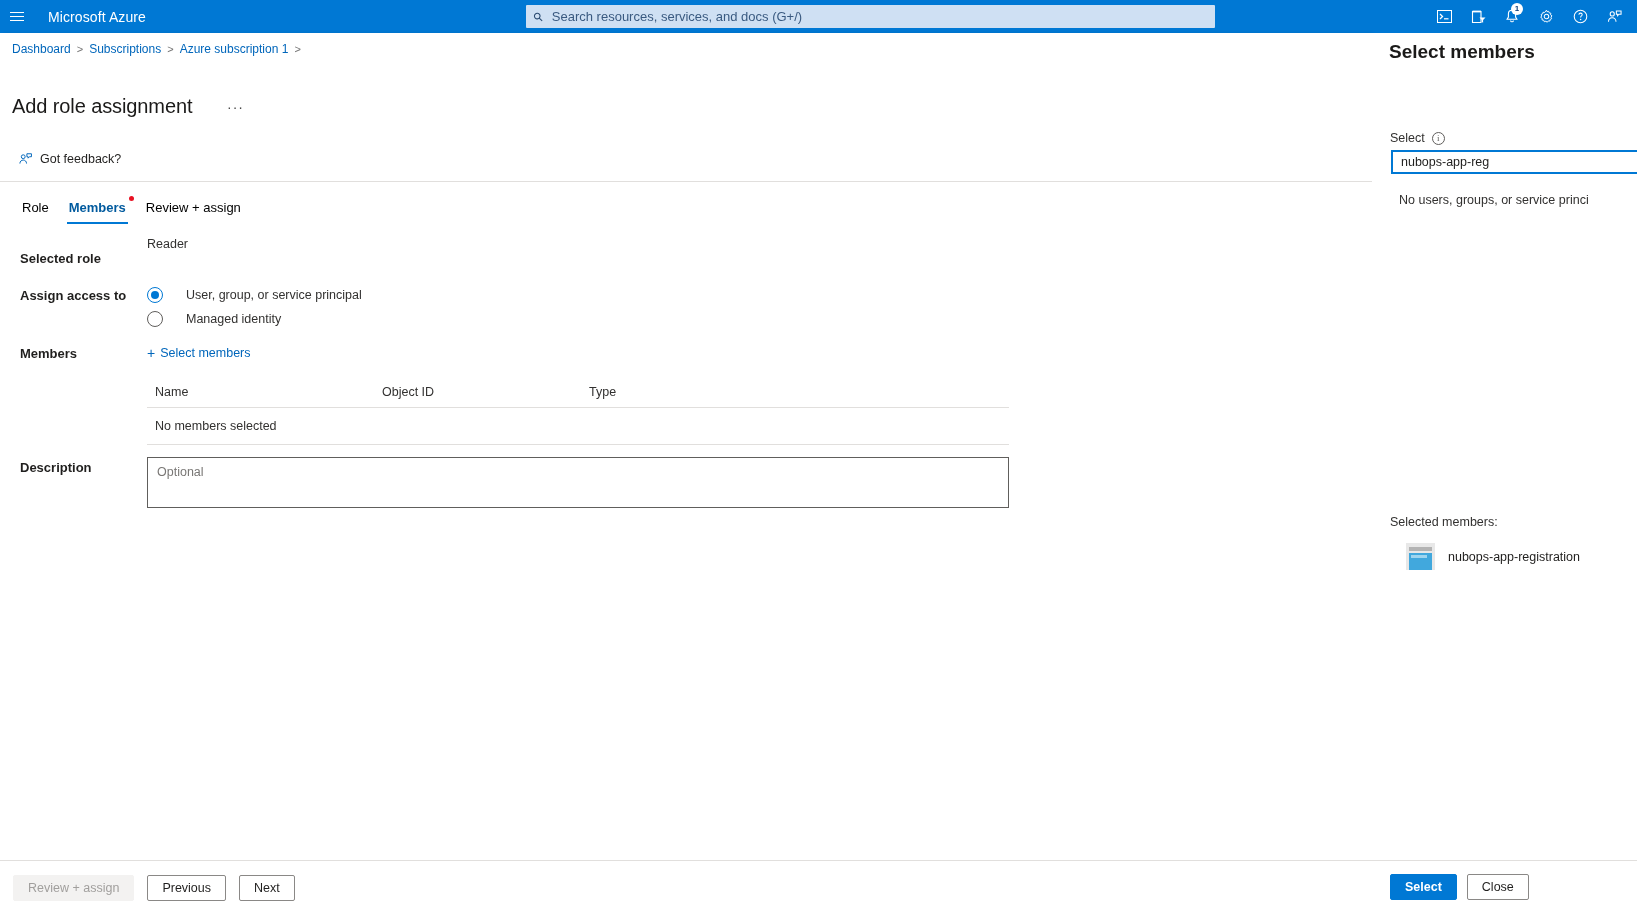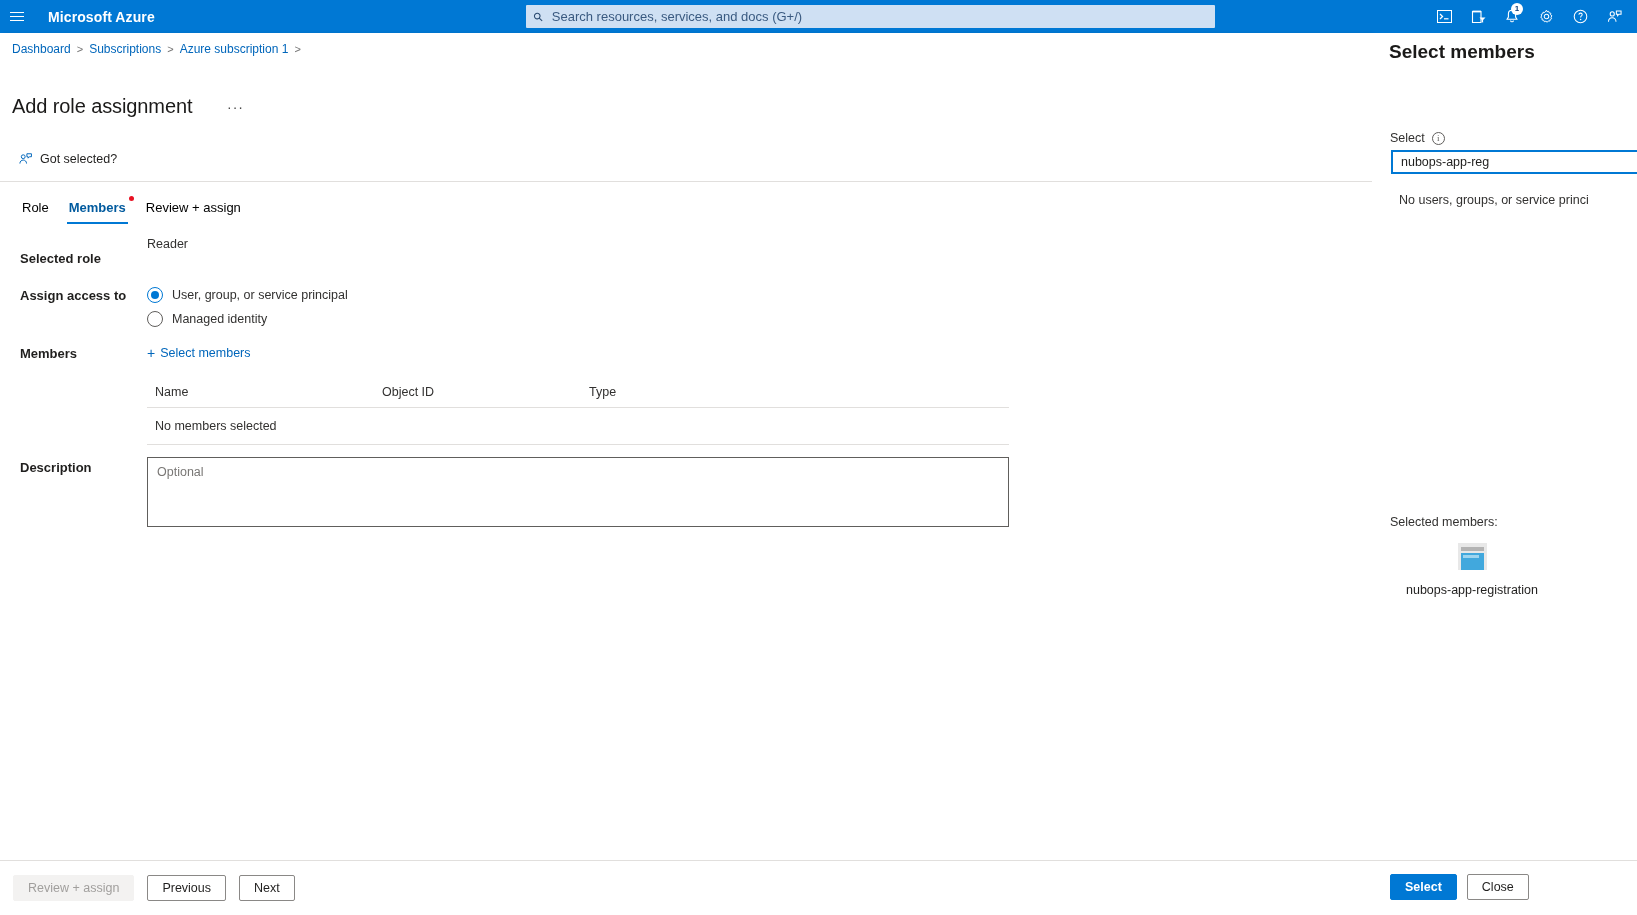--- a/index.html
+++ b/index.html
@@ -22,21 +22,21 @@
   .hamburger {
     width: 34px; height: 33px;
     display: flex; flex-direction: column;
     justify-content: center; align-items: center;
     gap: 3px; cursor: pointer;
   }
   .hamburger span {
     display: block; width: 14px; height: 1px; background: #ffffff;
   }
   .brand {
-    color: #ffffff; font-size: 14px; font-weight: bold;
+    color: #ffffff; font-size: 14px; font-weight: normal;
     margin-left: 14px; letter-spacing: .1px; white-space: nowrap;
   }
   .searchwrap {
     position: absolute; left: 526px; top: 5px;
     width: 689px; height: 23px;
     background: #cfe0f3; border-radius: 1px;
     display: flex; align-items: center; padding: 0 8px;
   }
   .search-glyph {
     font-size: 12px; color: #2a4a70; margin-right: 7px;
@@ -125,21 +125,21 @@
     position: absolute; top: -4px; right: 2px;
     width: 5px; height: 5px; border-radius: 50%; background: #e81123;
   }
 
   
   .formrow { position: absolute; left: 20px; }
   .flabel { font-size: 13px; font-weight: bold; color: #201f1e; }
   .fvalue { font-size: 12.5px; color: #323130; }
 
   .radioitem {
-    display: flex; align-items: center; gap: 9px;
+    display: flex; align-items: center; gap: 23px;
     margin-bottom: 8px; cursor: pointer;
   }
   .radio {
     width: 16px; height: 16px; border-radius: 50%;
     border: 1px solid #605e5c; background: #fff;
     display: flex; align-items: center; justify-content: center;
     flex: 0 0 auto;
   }
   .radio.checked { border: 1px solid #0078d4; }
   .radio.checked::after {
@@ -166,21 +166,21 @@
   .col-oid  { width: 207px; }
   .col-type { width: 120px; }
   .memempty {
     padding: 11px 0 11px 8px;
     font-size: 12.5px; color: #323130;
     border-bottom: 1px solid #e1dfdd;
   }
 
   .descbox {
     position: absolute; left: 147px; top: 424px;
-    width: 862px; height: 70px;
+    width: 862px; height: 51px;
     border: 1px solid #605e5c; background: #fff;
     padding: 7px 9px; resize: none; outline: none;
     font-family: "Liberation Sans", sans-serif;
     font-size: 12.5px; color: #323130;
   }
   .descbox::placeholder { color: #797775; opacity: 1; }
 
   
   .mainfooter {
     position: absolute; left: 0; bottom: 0;
@@ -240,21 +240,21 @@
   .blade-noresults {
     position: absolute; top: 160px; left: 27px;
     font-size: 12.5px; color: #323130; white-space: nowrap;
   }
   .blade-selectedlbl {
     position: absolute; top: 482px; left: 18px;
     font-size: 12.5px; color: #323130;
   }
   .selmember {
     position: absolute; top: 510px; left: 34px;
-    display: flex; align-items: center; gap: 13px; flex-direction: column;
+    display: flex; align-items: center; gap: 13px;
   }
   .avatar-app {
     width: 29px; height: 27px; flex: 0 0 auto;
     background: #e8e8e8; position: relative; overflow: hidden;
   }
   .avatar-app .strip {
     position: absolute; left: 3px; top: 4px; right: 3px; height: 4px;
     background: #b3b3b3;
   }
   .avatar-app .body {
@@ -348,21 +348,21 @@
 
   <div class="pagetitle">Add role assignment</div>
   <div class="title-ellipsis">···</div>
 
   <div class="feedbackrow">
     <svg width="15" height="14" viewBox="0 0 16 16">
       <circle cx="5.4" cy="5.4" r="2.2" fill="none" stroke="#0066bb" stroke-width="1.1"></circle>
       <path d="M1.6 13.2c0-2.4 1.7-4 3.8-4s3.8 1.6 3.8 4" fill="none" stroke="#0066bb" stroke-width="1.1"></path>
       <path d="M9.6 2h5.2v3.4h-2.3L11 7V5.4H9.6z" fill="none" stroke="#0066bb" stroke-width="1.1"></path>
     </svg>
-    <span class="lbl">Got selected?</span>
+    <span class="lbl">Got feedback?</span>
   </div>
 
   <div class="hr-toolbar"></div>
 
   <div class="tabs">
     <div class="tab">
       <span>Role</span>
     </div>
     <div class="tab active">
       <span>Members</span>

